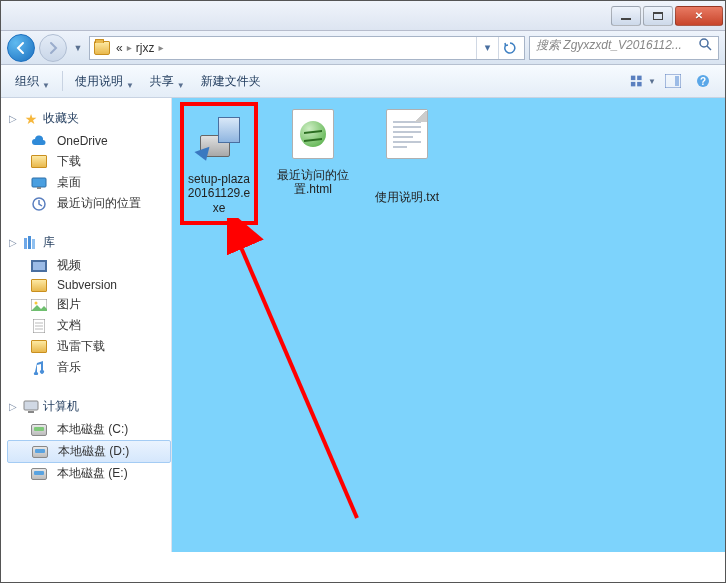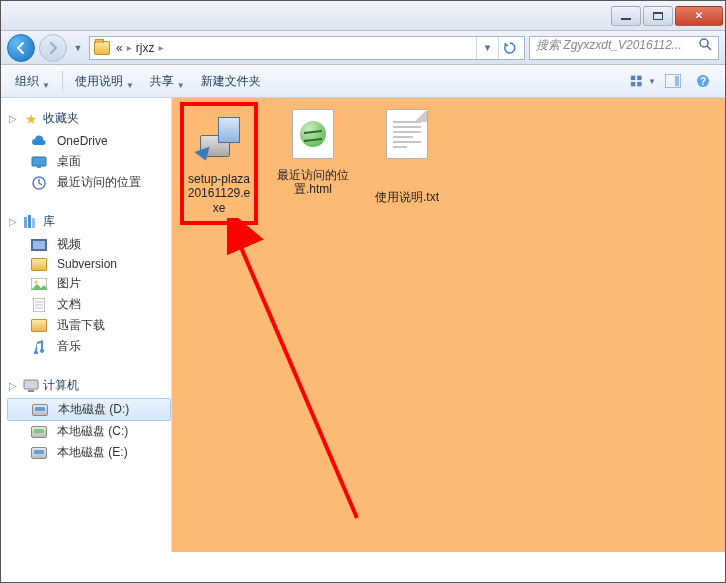--- a/index.html
+++ b/index.html
@@ -45,21 +45,21 @@
 .tree-group-hdr .disclosure { width: 10px; font-size: 10px; color: #7f8fa8; }
 .tree-item { display: flex; align-items: center; gap: 10px; padding: 2px 4px 2px 24px; color: #333; white-space: nowrap; }
 .tree-item.selected { background: linear-gradient(#eaf3fe,#d5e7fc); border: 1px solid #a4ccf4; border-radius: 2px; }
 .ico { width: 16px; height: 16px; display: inline-flex; align-items: center; justify-content: center; }
 .ico-fav { color: #f6b73c; font-size: 14px; }
 .ico-drive { width: 16px; height: 12px; background: linear-gradient(#e8e8e8,#bcbcbc); border: 1px solid #888; border-radius: 2px; position: relative; }
 .ico-drive::after { content:""; position:absolute; left:2px; right:2px; top:2px; height:4px; background:#59a3e0; border-radius:1px; }
 .ico-drive.c::after { background:#7fc97a; }
 .ico-folder-sm { width: 16px; height: 13px; background: linear-gradient(#fde9a3,#e8b84d); border: 1px solid #c98f1f; border-radius: 1px; }
 
-.content { flex: 1; background: #fdba74; position: relative; padding: 8px; }
+.content { flex: 1; background: #7dd3fc; position: relative; padding: 8px; }
 .file-grid { display: flex; gap: 16px; align-items: flex-start; }
 .file-item { width: 78px; text-align: center; font-size: 12px; color: #222; line-height: 1.2; }
 .file-item .icon-box { width: 56px; height: 56px; margin: 0 auto 6px; display: flex; align-items: center; justify-content: center; }
 .file-item.highlight { border: 4px solid #ff0000; padding: 4px 2px 6px; margin-top: -4px; }
 .exe-icon { position: relative; width: 46px; height: 46px; }
 .exe-icon .disk { position:absolute; bottom:4px; left:4px; width:30px; height:22px; background:linear-gradient(#e0e0e0,#a8a8a8); border:1px solid #666; border-radius:2px; }
 .exe-icon .box { position:absolute; top:2px; right:2px; width:22px; height:26px; background:linear-gradient(#d9e8f8,#8fb5e0); border:1px solid #4a6fa0; }
 .exe-icon .arrow { position:absolute; bottom:0; left:0; width:0; height:0; border-left:8px solid transparent; border-right:8px solid transparent; border-top:12px solid #3a78c0; transform: rotate(-20deg); }
 .html-icon { width: 42px; height: 50px; background: #fff; border: 1px solid #b0b0b0; border-radius: 2px; position: relative; display: flex; align-items: center; justify-content: center; }
 .html-icon .e-logo { width: 26px; height: 26px; border-radius: 50%; background: radial-gradient(circle at 35% 30%, #cdeec3, #49a83a); position: relative; }
@@ -183,20 +183,24 @@
     </div>
     <div class="tree-item">
       <span class="ico">
           <svg width="16" height="12" viewBox="0 0 16 12">
             <path d="M4 10 A3 3 0 0 1 4 4 A4 4 0 0 1 12 5 A2.5 2.5 0 0 1 12 10 Z" fill="#2f8ad8"></path>
           </svg>
         </span>
       <span>OneDrive</span>
     </div>
     <div class="tree-item">
+      <span class="ico ico-folder-sm"></span>
+      <span>下载</span>
+    </div>
+    <div class="tree-item">
       <span class="ico">
           <svg width="16" height="12" viewBox="0 0 16 12">
             <rect x="1" y="1" width="14" height="9" rx="1" fill="#4a9fe0" stroke="#2d6fa8"></rect>
             <rect x="6" y="10" width="4" height="2" fill="#888"></rect>
           </svg>
         </span>
       <span>桌面</span>
     </div>
     <div class="tree-item">
       <span class="ico">
@@ -273,27 +277,27 @@
     <div class="tree-group-hdr">
       <span class="disclosure">▷</span>
       <span class="ico">
           <svg width="16" height="14" viewBox="0 0 16 14">
             <rect x="1" y="1" width="14" height="9" rx="1" fill="#d0d8e4" stroke="#888"></rect>
             <rect x="5" y="11" width="6" height="2" fill="#888"></rect>
           </svg>
         </span>
       <span>计算机</span>
     </div>
+    <div class="tree-item">
+      <span class="ico-drive c"></span>
+      <span>本地磁盘 (C:)</span>
+    </div>
     <div class="tree-item selected">
       <span class="ico-drive"></span>
       <span>本地磁盘 (D:)</span>
-    </div>
-    <div class="tree-item">
-      <span class="ico-drive c"></span>
-      <span>本地磁盘 (C:)</span>
     </div>
     <div class="tree-item">
       <span class="ico-drive"></span>
       <span>本地磁盘 (E:)</span>
     </div>
   </div>
 
   <div class="content">
     <div class="file-grid">
       <div class="file-item highlight">

